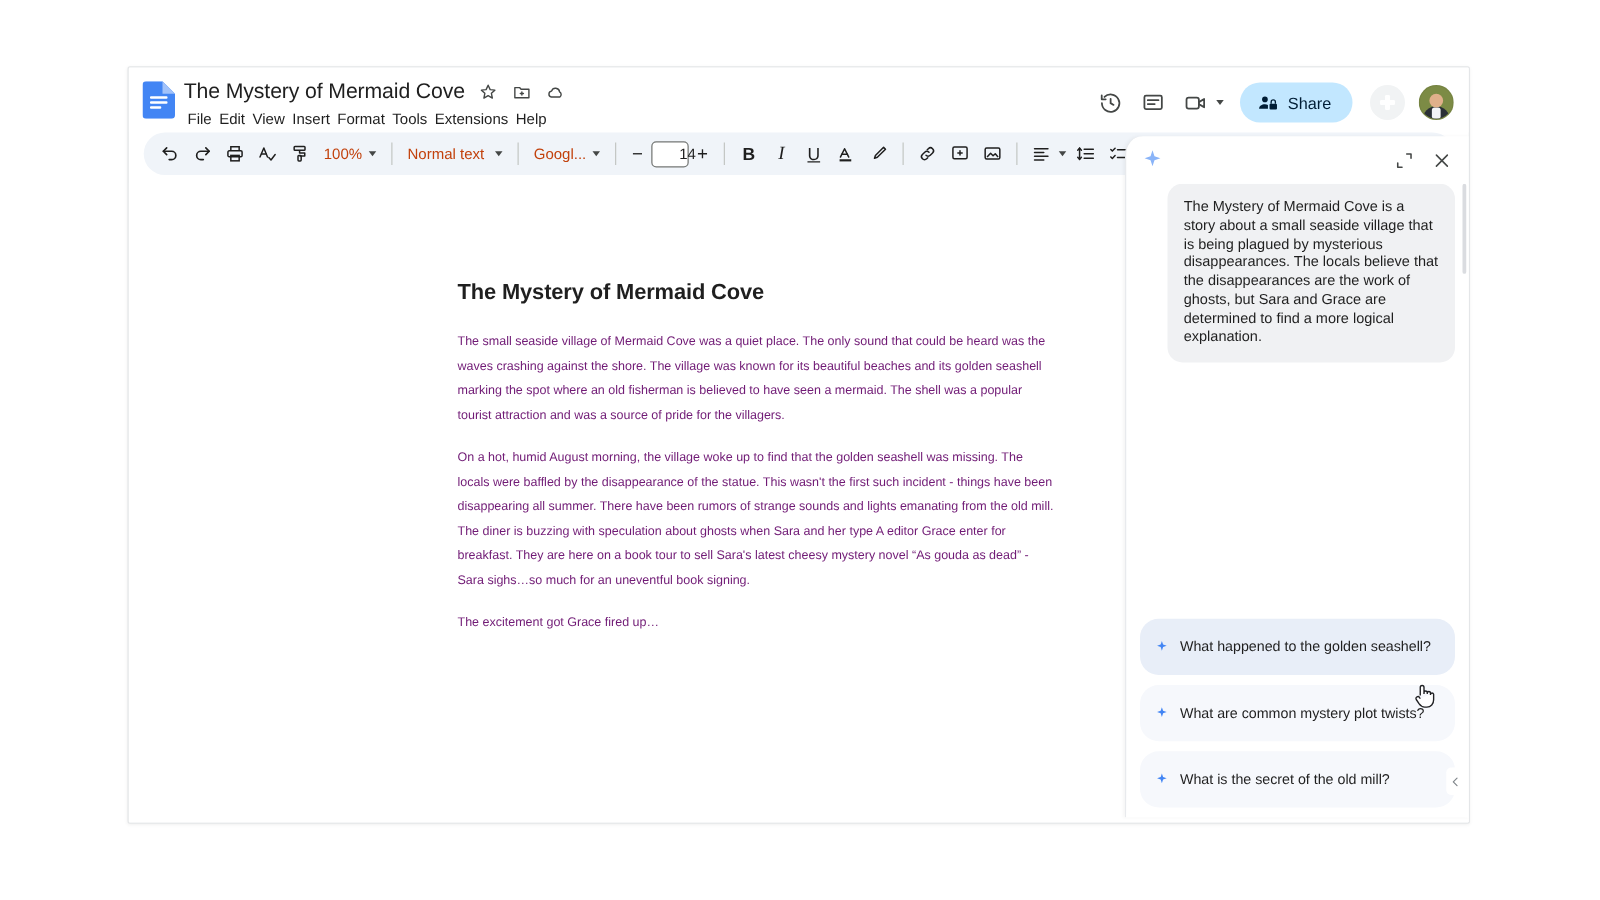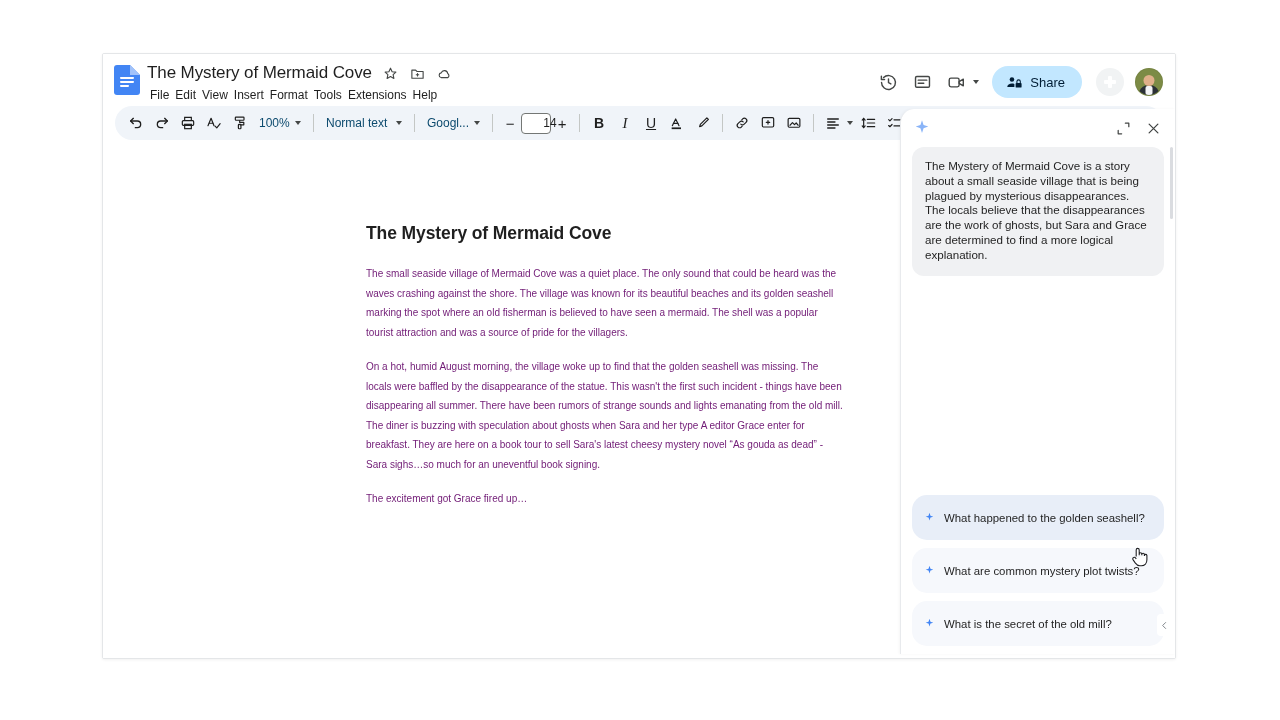--- a/index.html
+++ b/index.html
@@ -120,21 +120,21 @@
   .tb-btn {
     width: 26px; height: 26px; border-radius: 50%;
     display: flex; align-items: center; justify-content: center;
     color: #1f1f1f; cursor: pointer; flex: none;
   }
   .tb-btn svg { width: 16px; height: 16px; display: block; }
   .tb-sep { width: 1px; height: 18px; background: #c4c7c5; margin: 0 6px; flex: none; }
   .tb-drop {
     display: flex; align-items: center; gap: 5px;
     height: 26px; padding: 0 6px; border-radius: 4px;
-    font-size: 12px; color: #0c4a6e; cursor: pointer; flex: none; text-align: right;
+    font-size: 12px; color: #c2410c; cursor: pointer; flex: none; text-align: right;
   }
   .dcaret { width: 0; height: 0; border-left: 3.5px solid transparent;
             border-right: 3.5px solid transparent; border-top: 4px solid #444746; }
   #zoom-drop { min-width: 54px; justify-content: space-between; }
   #style-drop { min-width: 88px; justify-content: space-between; }
   #font-drop { min-width: 64px; justify-content: space-between; }
   #font-size-box {
     width: 27px; height: 21px; border: 1px solid #747775; border-radius: 4px;
     background: #fff; font-size: 12px; color: #1f1f1f;
     display: flex; align-items: center; justify-content: center;
@@ -193,21 +193,21 @@
     width: 28px; height: 28px; border-radius: 50%;
     display: flex; align-items: center; justify-content: center;
     color: #444746; cursor: pointer;
   }
   .ai-hbtn svg { width: 15px; height: 15px; display: block; }
 
   #ai-scroll { flex: 1 1 auto; overflow: hidden; padding: 0 11px; position: relative; }
   #ai-response {
     background: #f0f1f3; border-radius: 12px;
     padding: 12px 13px 13px 13px;
-    font-size: 11.6px; line-height: 14.8px; color: #1f1f1f;
+    font-size: 11.6px; line-height: 14.8px; color: #1f1f1f; margin-left: 22px;
   }
   #ai-scrollbar {
     position: absolute; right: 2px; top: 0; width: 3px; height: 72px;
     background: #dadce0; border-radius: 2px;
   }
 
   #ai-suggestions { flex: none; padding: 0 11px; }
   .ai-chip {
     display: flex; align-items: center; gap: 9px;
     height: 45px; padding: 0 12px;

